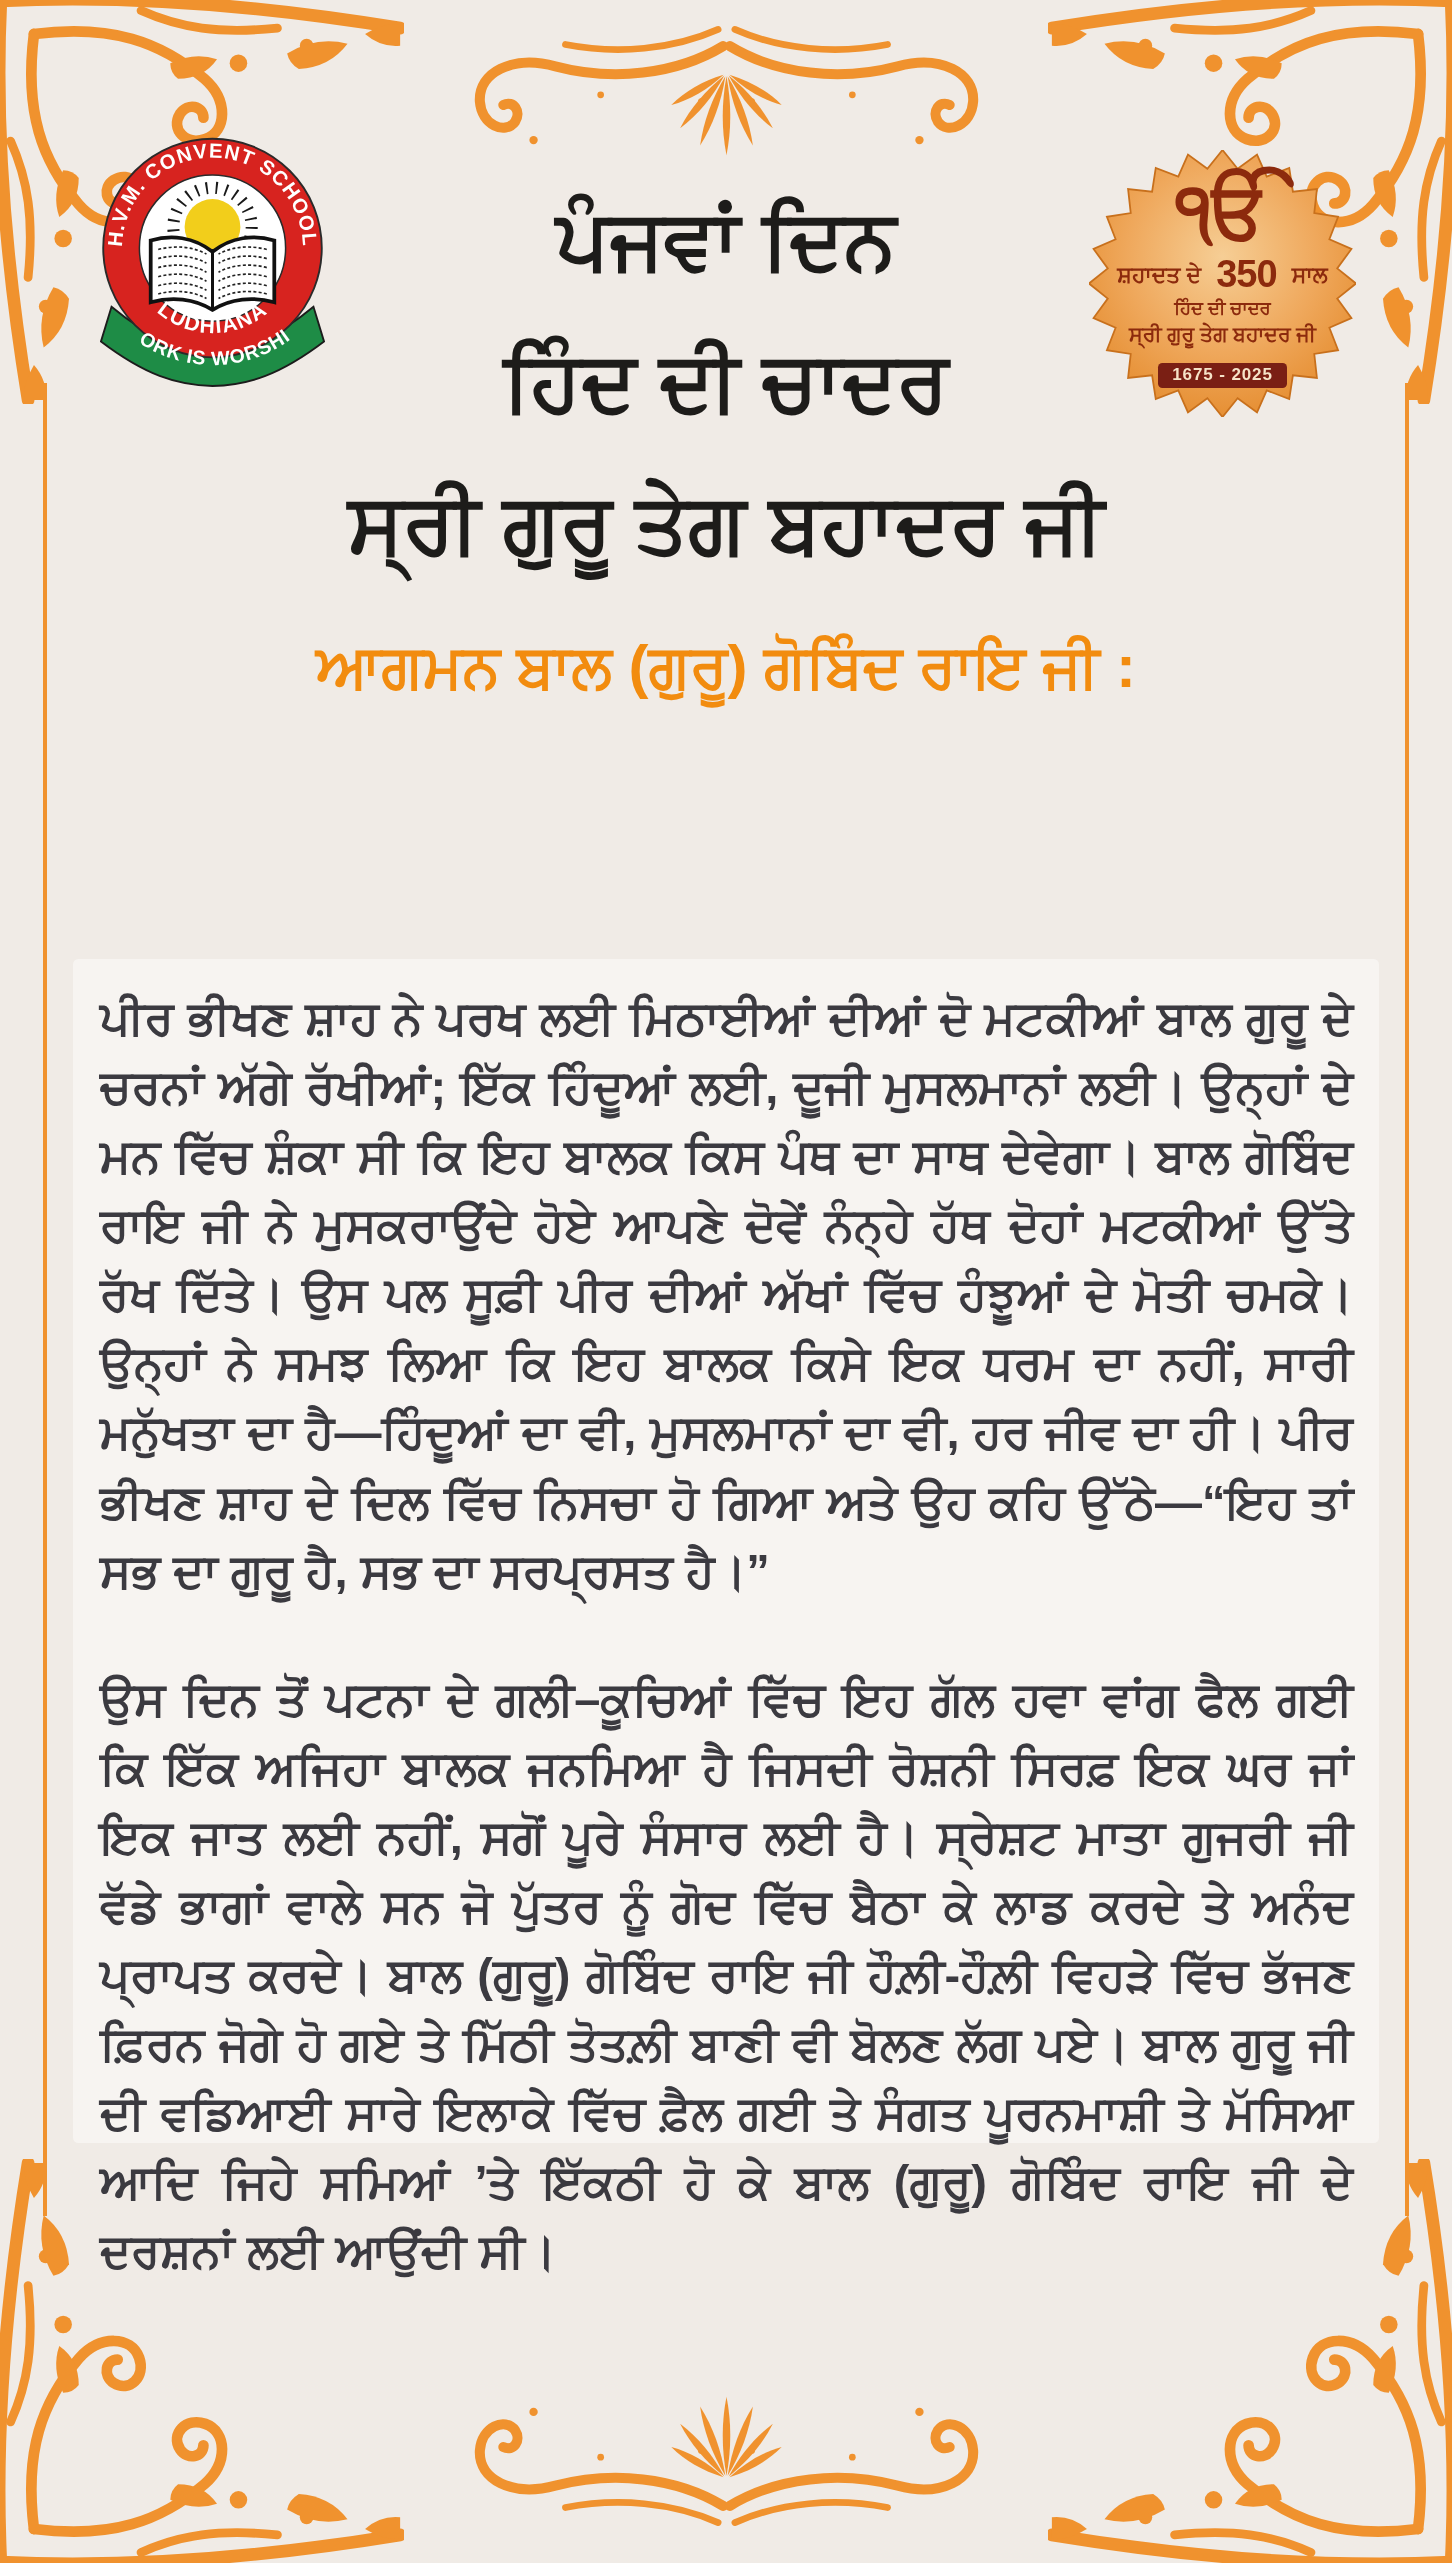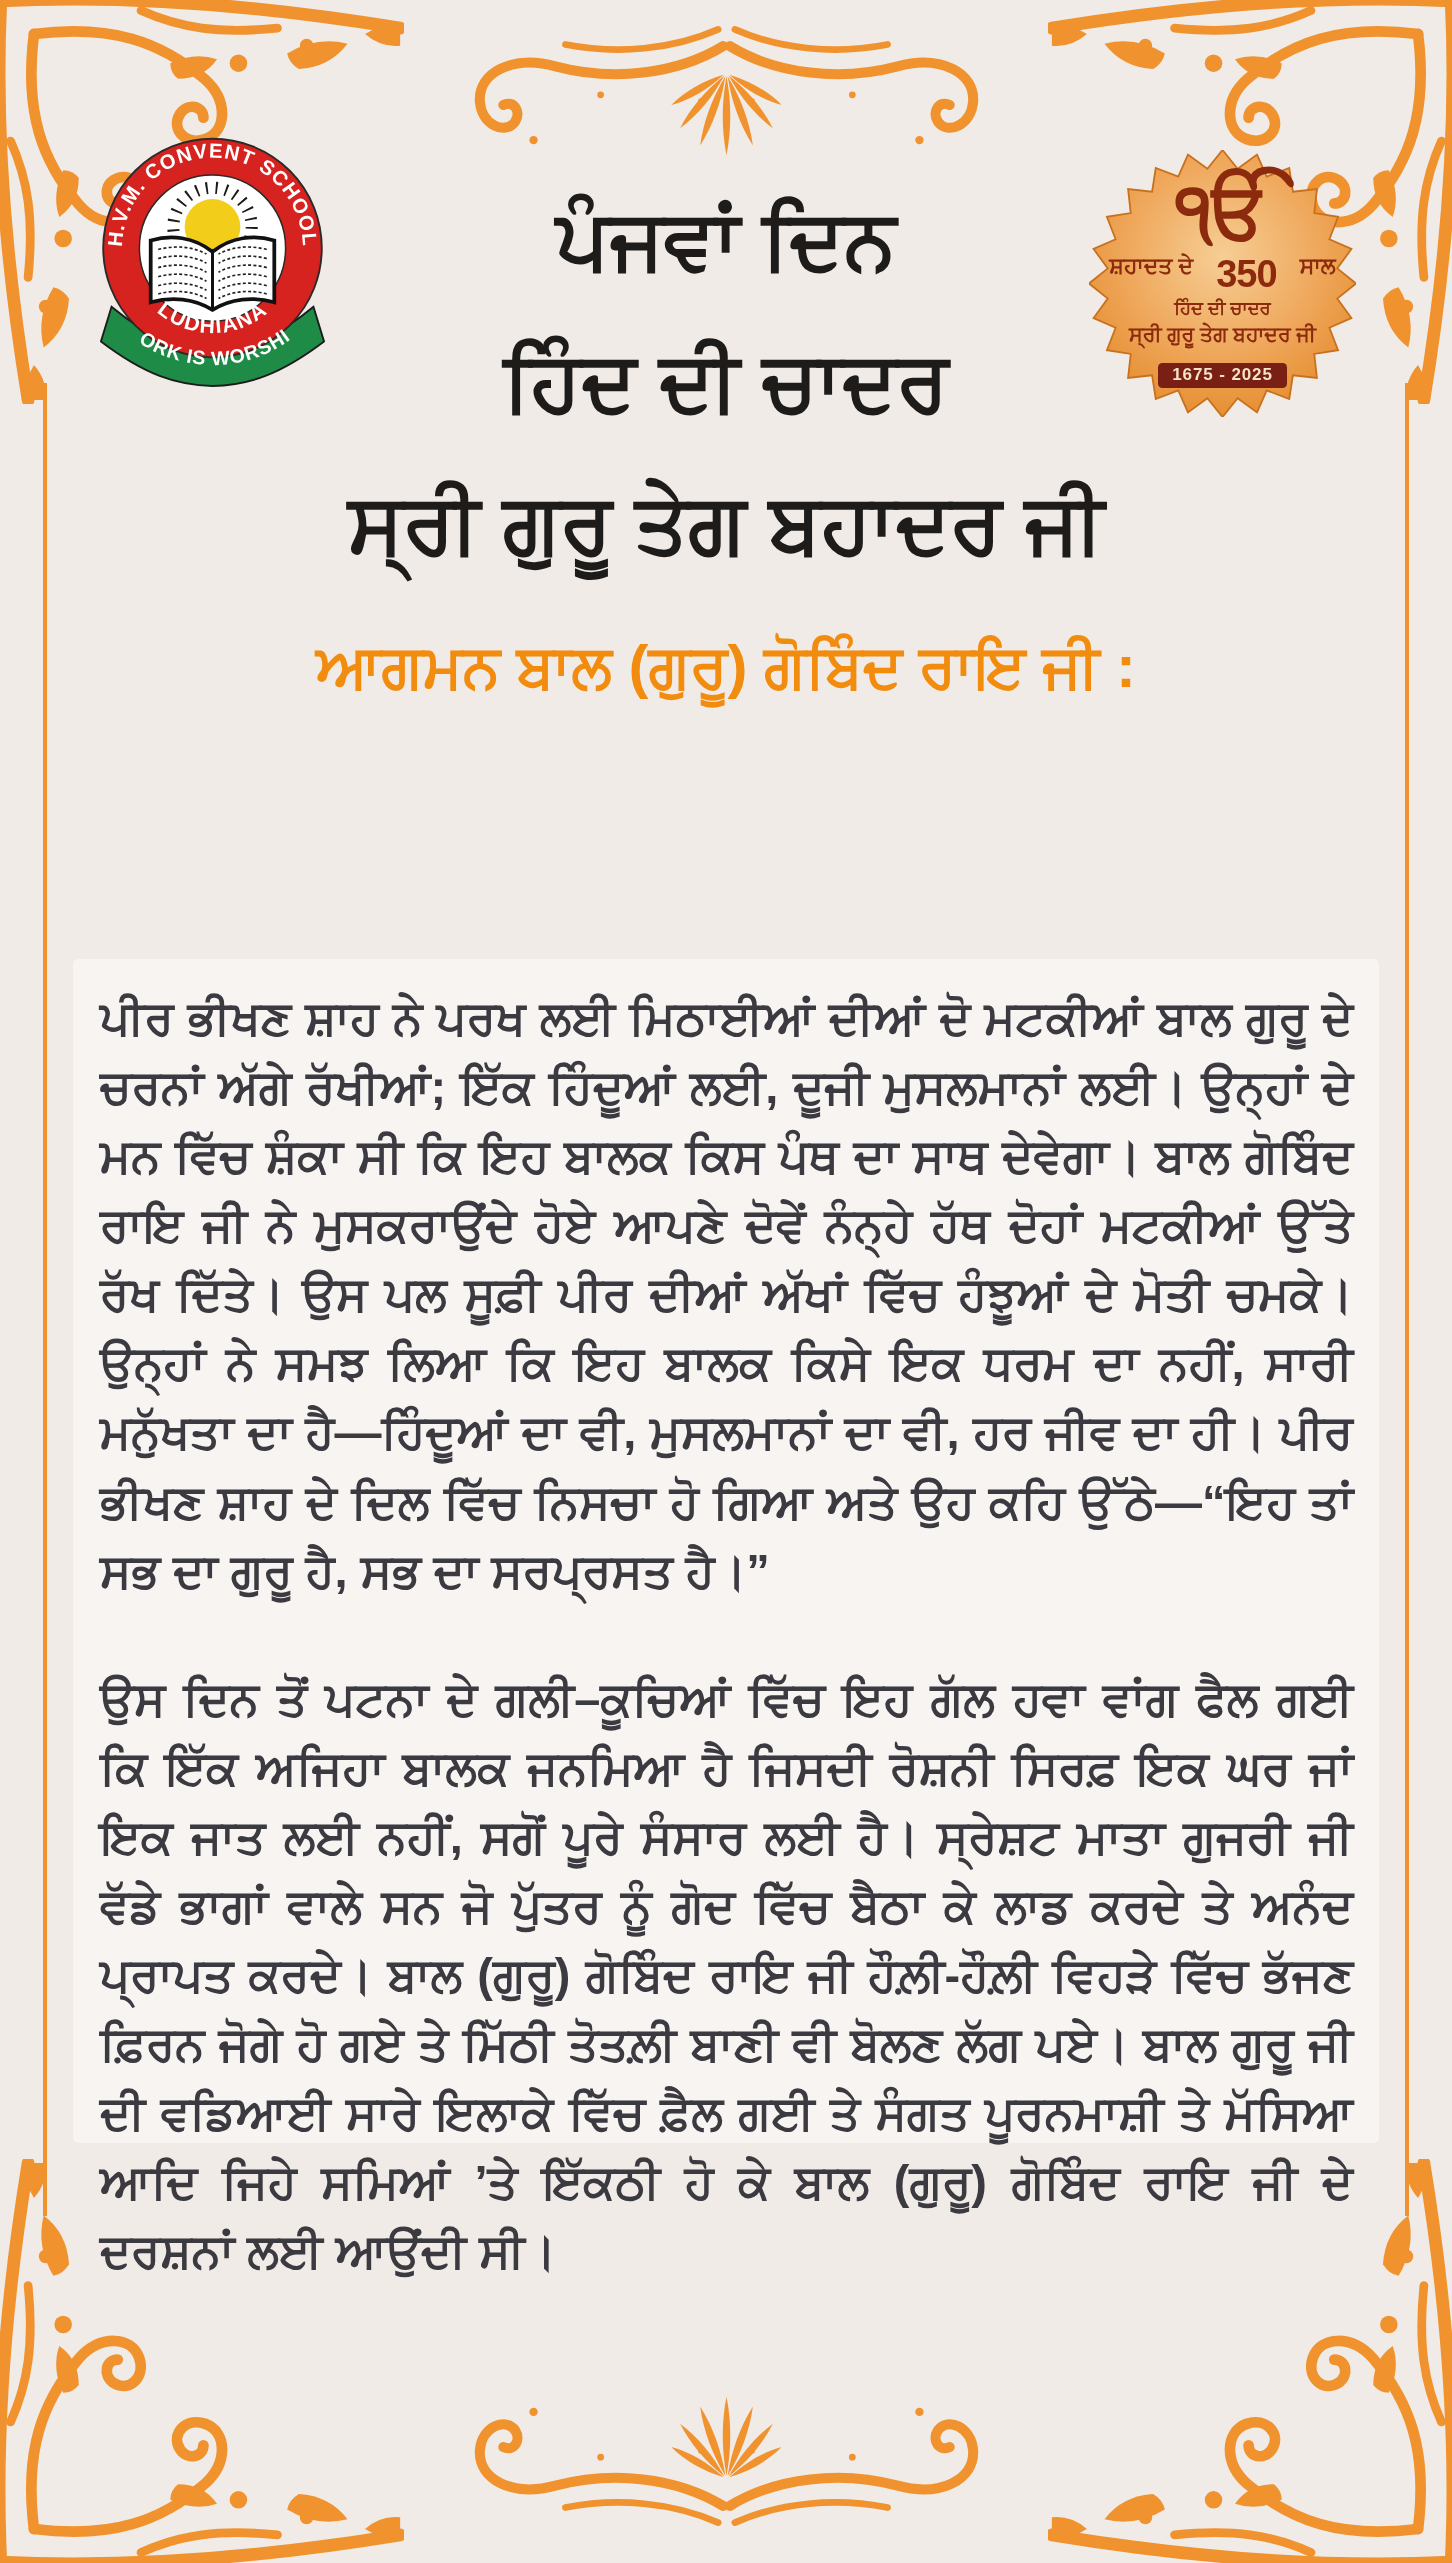--- a/index.html
+++ b/index.html
@@ -24,21 +24,21 @@
   
   .logo{position:absolute;left:96px;top:135px;width:233px;height:260px;}
   .logo svg{width:100%;height:100%;display:block;}
 
   
   .badge{position:absolute;left:1089px;top:150px;width:267px;height:267px;}
   .badge svg.star{position:absolute;inset:0;width:100%;height:100%;}
   .badge .badge-content{position:absolute;inset:0;display:flex;flex-direction:column;
     align-items:center;justify-content:flex-start;color:#8C2A0D;text-align:center;}
   .badge .ik{font-size:77px;line-height:80px;margin-top:19.6px;font-weight:700;}
-  .badge .b-row1{display:flex;align-items:flex-start;gap:23px;margin-top:3.6px;font-weight:700;font-size:22px;}
+  .badge .b-row1{display:flex;align-items:center;gap:15px;margin-top:3.6px;font-weight:700;font-size:22px;}
   .badge .b-row1 .num{font-size:38px;font-weight:800;letter-spacing:-0.9px;}
   .badge .b-row2{font-size:18px;font-weight:700;margin-top:1.8px;}
   .badge .b-row3{font-size:20.5px;font-weight:800;margin-top:2.7px;}
   .badge .b-years{margin-top:17px;background:#7A1F14;color:#F6E3C8;font-weight:700;
     font-size:17px;padding:2.7px 14.2px;border-radius:4.4px;letter-spacing:0.9px;}
 
   
   .title-block{position:absolute;left:0;top:169px;width:1452px;text-align:center;color:#1D1C1A;}
   .title-line{font-size:83px;font-weight:800;line-height:142px;letter-spacing:0px;}
   .subtitle-block{position:absolute;left:0;top:614px;width:1452px;text-align:center;color:#F28C0F;}

